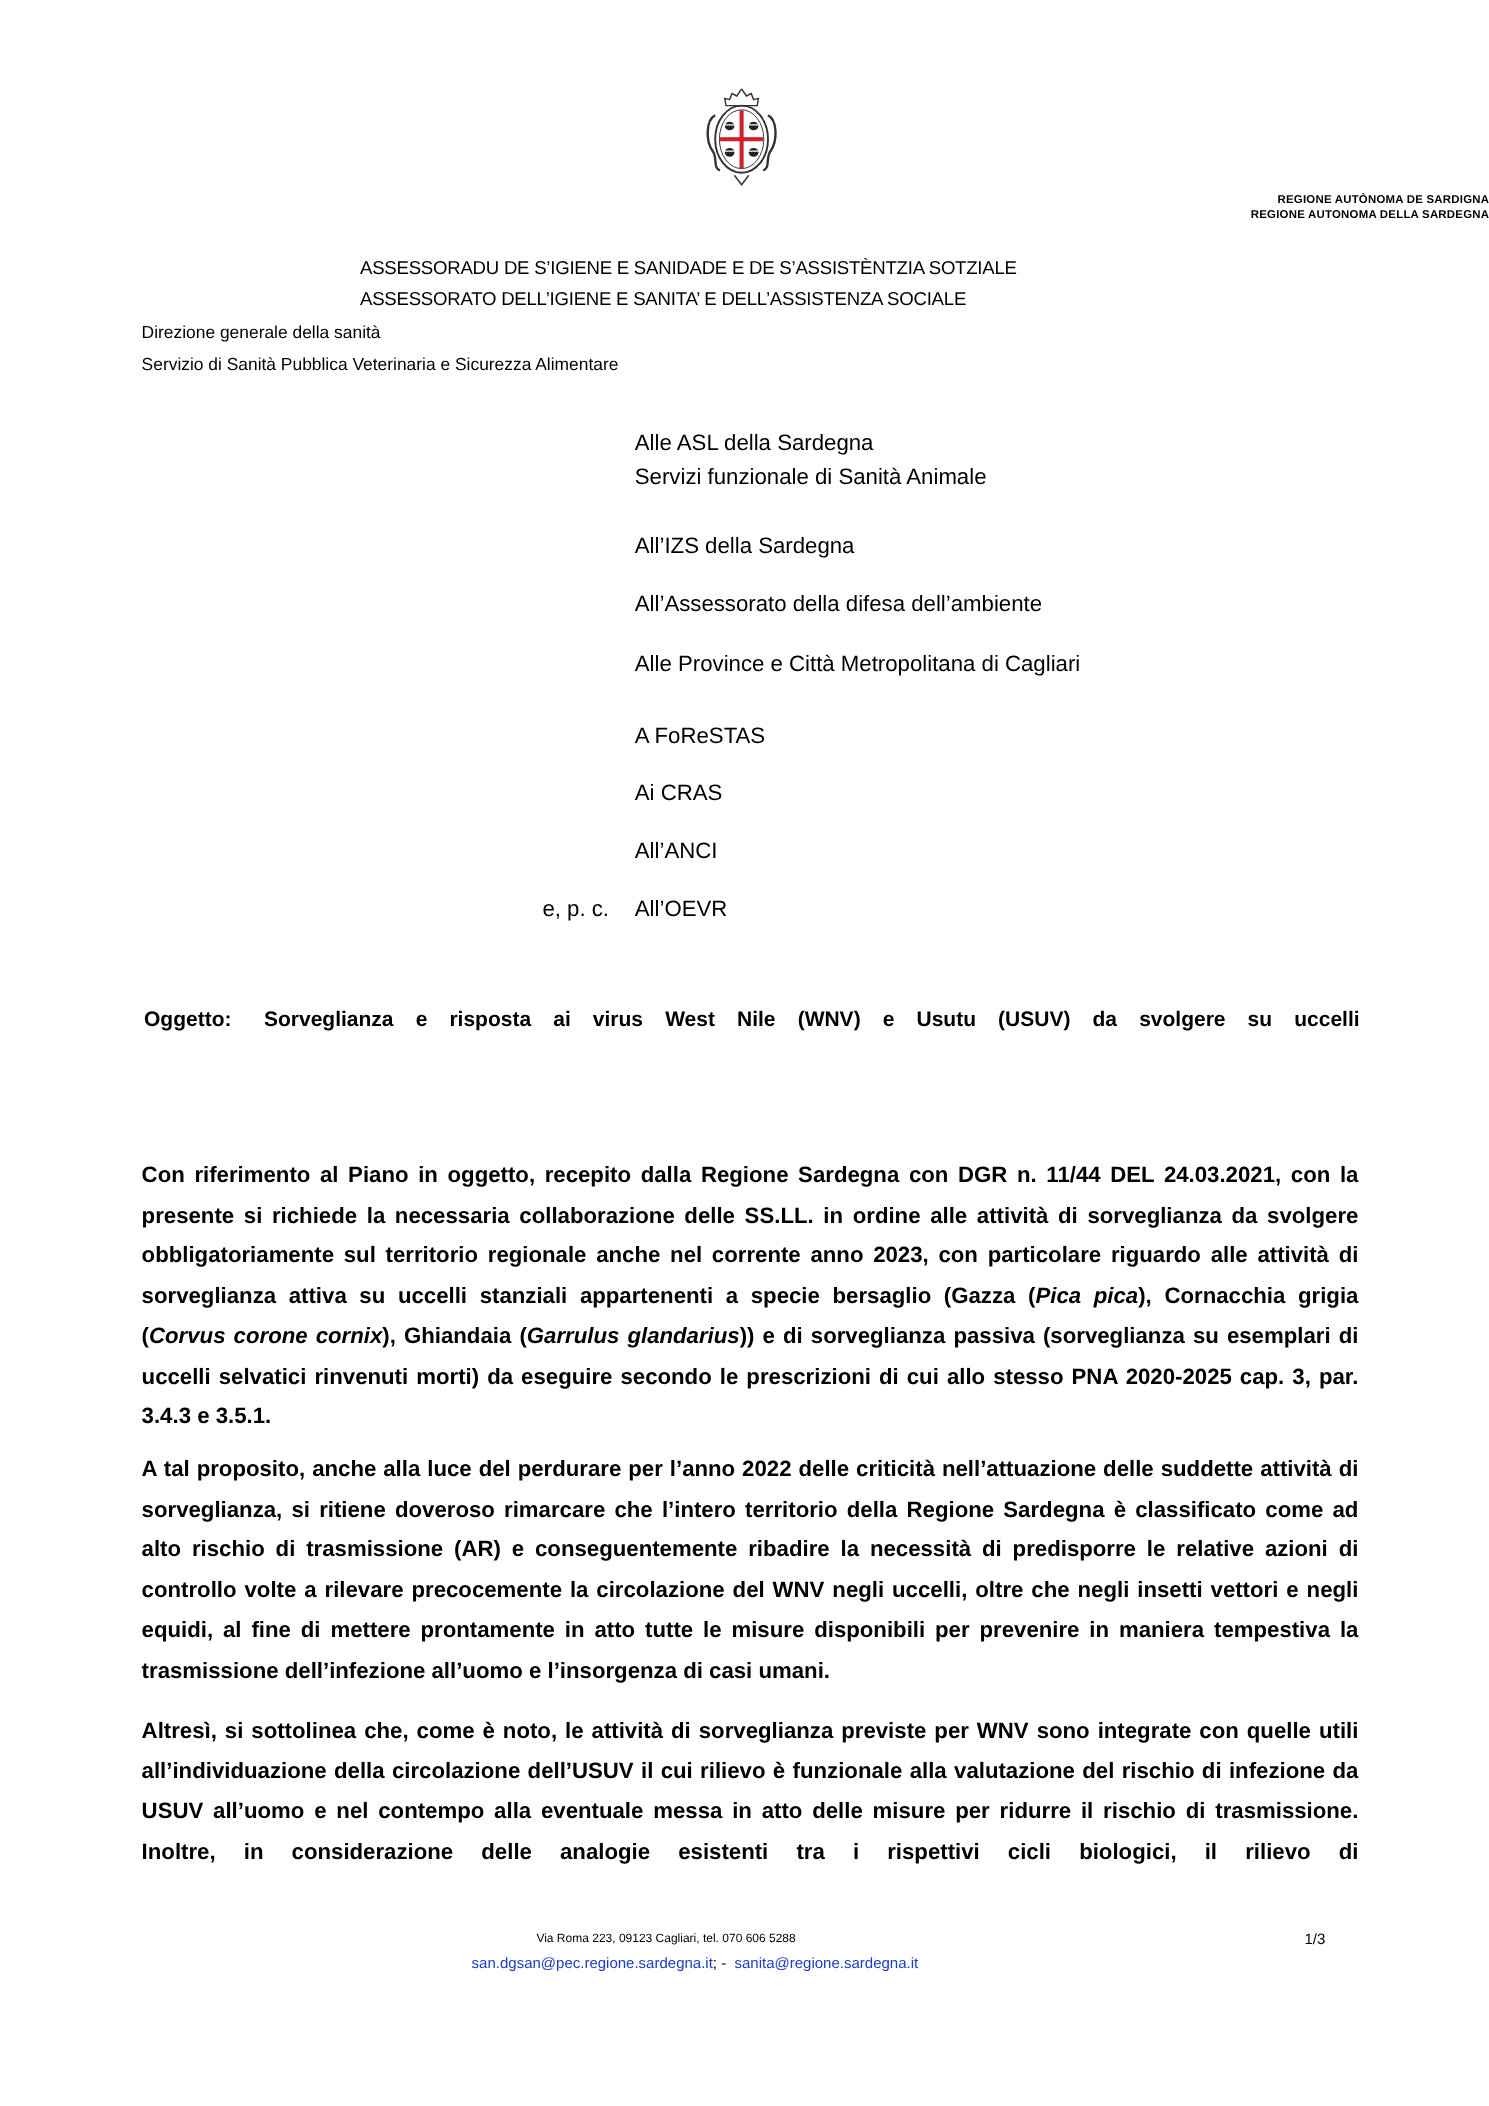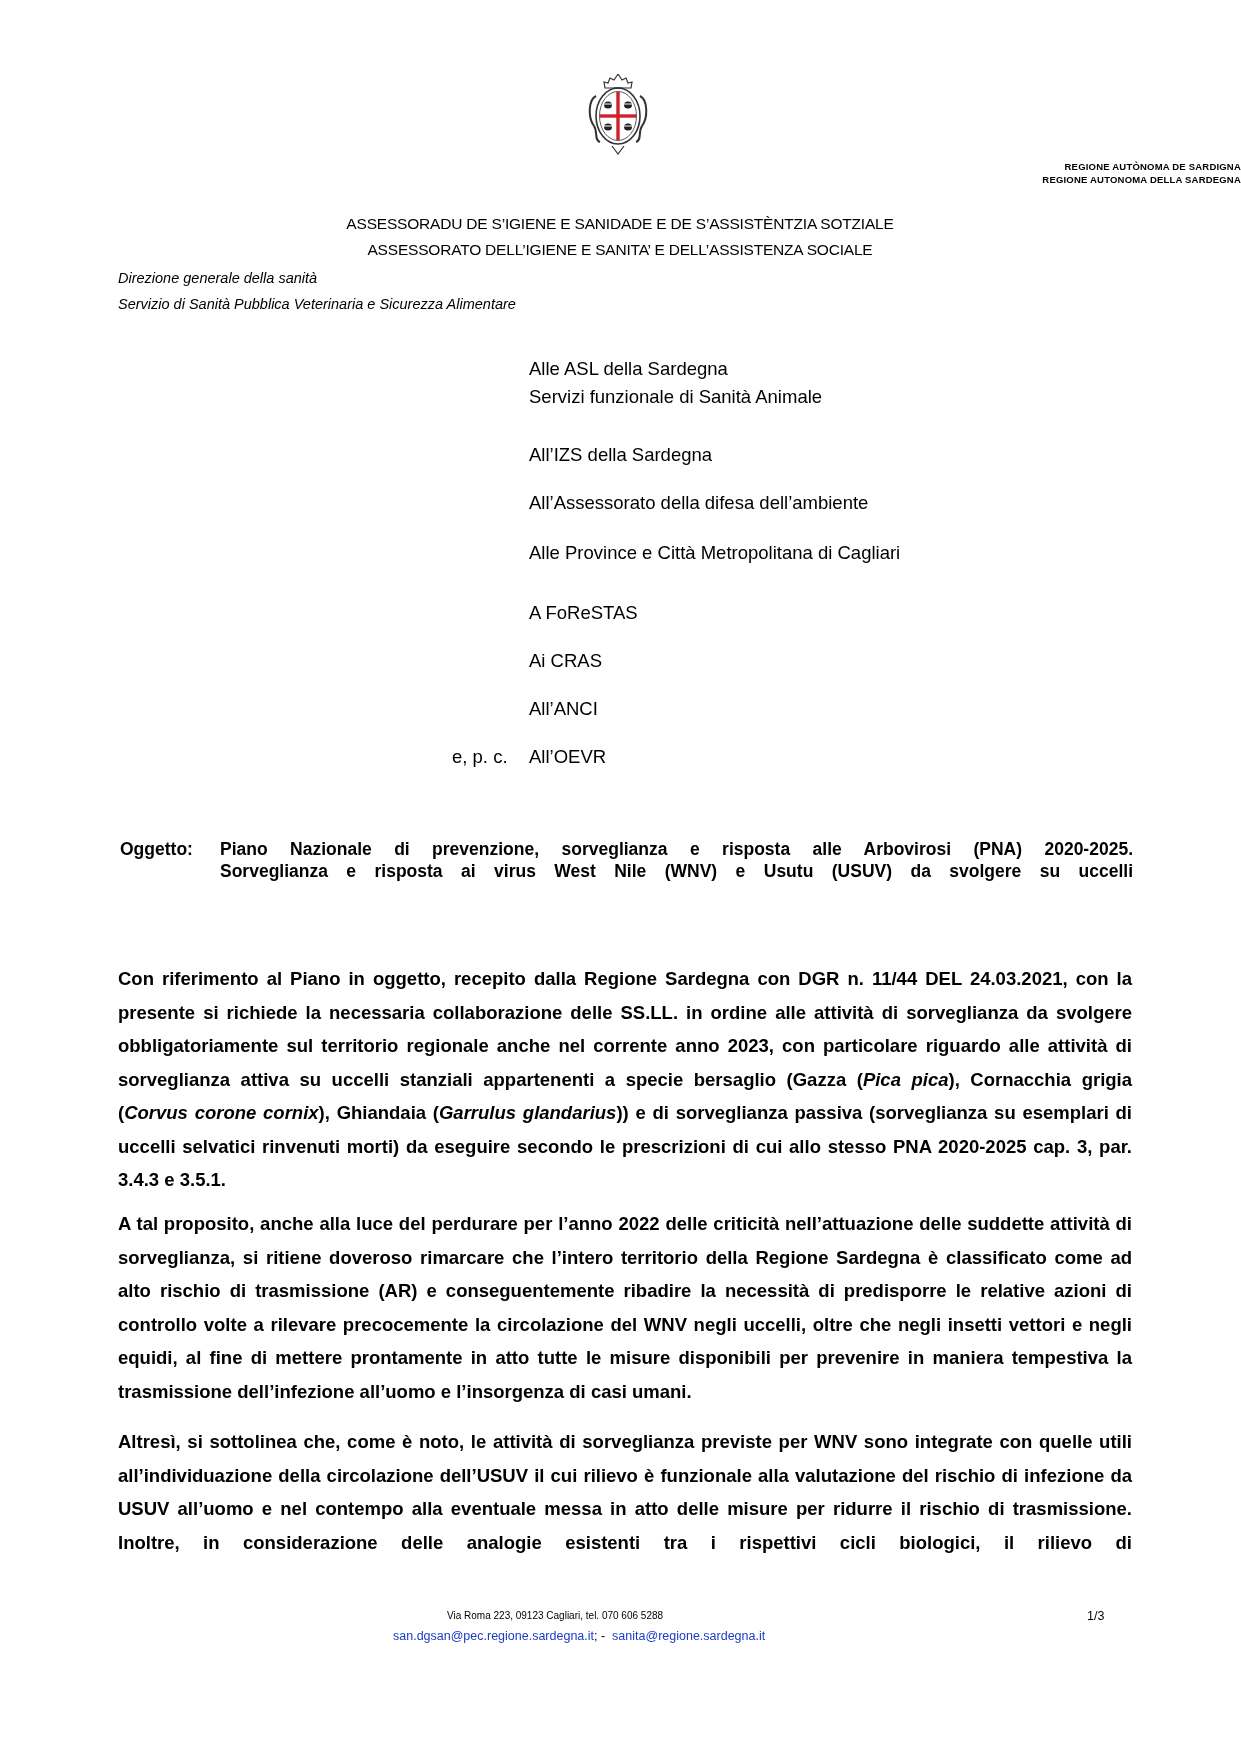--- a/index.html
+++ b/index.html
@@ -2,24 +2,24 @@
 <html><head>
 <meta charset="utf-8">
 <style>
   html, body { margin: 0; padding: 0; background: #ffffff; }
   body { width: 1241px; height: 1755px; position: relative; overflow: hidden; color: #000; font-family: "Liberation Sans", sans-serif; }
   .abs { position: absolute; }
   .logo { left: 584px; top: 70px; width: 68px; height: 88px; }
   .region-name { left: 0; width: 1241px; text-align: right; font-weight: bold; font-size: 9.5px; letter-spacing: 0.2px; line-height: 13px; }
   .region-name.l1 { top: 160px; }
   .region-name.l2 { top: 173px; }
-  .assess { left: 300px; width: 640px; text-align: center; font-size: 15.5px; line-height: 20px; letter-spacing: -0.2px; }
+  .assess { left: 300px; width: 640px; text-align: left; font-size: 15.5px; line-height: 20px; letter-spacing: -0.2px; }
   .assess.l1 { top: 214px; }
   .assess.l2 { top: 240px; }
-  .dept { left: 118px; font-size: 14.5px; line-height: 20px; font-style: italic; }
+  .dept { left: 118px; font-size: 14.5px; line-height: 20px; }
   .dept.l1 { top: 268px; }
   .dept.l2 { top: 294px; }
   .rec { left: 529px; font-size: 18.5px; line-height: 24px; white-space: nowrap; }
   .epc { left: 452px; font-size: 18.5px; line-height: 24px; }
   .subject-label { left: 120px; top: 838px; font-weight: bold; font-size: 17.5px; line-height: 22px; }
   .subject-text { left: 220px; top: 838px; width: 913px; font-weight: bold; font-size: 17.5px; line-height: 22px; text-align: justify; }
   .subject-text span { display: block; text-align: justify; text-align-last: justify; }
   .subject-text span.last { text-align-last: left; }
   .para { left: 118px; width: 1014px; font-size: 18.5px; line-height: 33.5px; text-align: justify; font-weight: bold; }
   .para p { margin: 0; }
@@ -78,21 +78,20 @@
 <div class="abs rec" style="top:491px">All’Assessorato della difesa dell’ambiente</div>
 <div class="abs rec" style="top:541px">Alle Province e Città Metropolitana di Cagliari</div>
 <div class="abs rec" style="top:601px">A FoReSTAS</div>
 <div class="abs rec" style="top:649px">Ai CRAS</div>
 <div class="abs rec" style="top:697px">All’ANCI</div>
 <div class="abs epc" style="top:745px">e, p. c.</div>
 <div class="abs rec" style="top:745px">All’OEVR</div>
 
 <div class="abs subject-label">Oggetto:</div>
 <div class="abs subject-text">
-  <span>Piano Nazionale di prevenzione, sorveglianza e risposta alle Arbovirosi (PNA) 2020-2025.</span>
   <span>Sorveglianza e risposta ai virus West Nile (WNV) e Usutu (USUV) da svolgere su uccelli</span>
 </div>
 
 <div class="abs para p1">
   <p><span>Con riferimento al Piano in oggetto, recepito dalla Regione Sardegna con DGR n. 11/44 DEL 24.03.2021, con la presente si richiede la necessaria collaborazione delle SS.LL. in ordine alle attività di sorveglianza da svolgere obbligatoriamente sul territorio regionale anche nel corrente anno 2023, con particolare riguardo alle attività di sorveglianza attiva su uccelli stanziali appartenenti a specie bersaglio (Gazza (</span><i>Pica pica</i><span>), Cornacchia grigia (</span><i>Corvus corone cornix</i><span>), Ghiandaia (</span><i>Garrulus glandarius</i><span>)) e di sorveglianza passiva (sorveglianza su esemplari di uccelli selvatici rinvenuti morti) da eseguire secondo le prescrizioni di cui allo stesso PNA 2020-2025 cap. 3, par. 3.4.3 e 3.5.1.</span></p>
 </div>
 <div class="abs para p2">
   <p>A tal proposito, anche alla luce del perdurare per l’anno 2022 delle criticità nell’attuazione delle suddette attività di sorveglianza, si ritiene doveroso rimarcare che l’intero territorio della Regione Sardegna è classificato come ad alto rischio di trasmissione (AR) e conseguentemente ribadire la necessità di predisporre le relative azioni di controllo volte a rilevare precocemente la circolazione del WNV negli uccelli, oltre che negli insetti vettori e negli equidi, al fine di mettere prontamente in atto tutte le misure disponibili per prevenire in maniera tempestiva la trasmissione dell’infezione all’uomo e l’insorgenza di casi umani.</p>
 </div>
 <div class="abs para p3">

